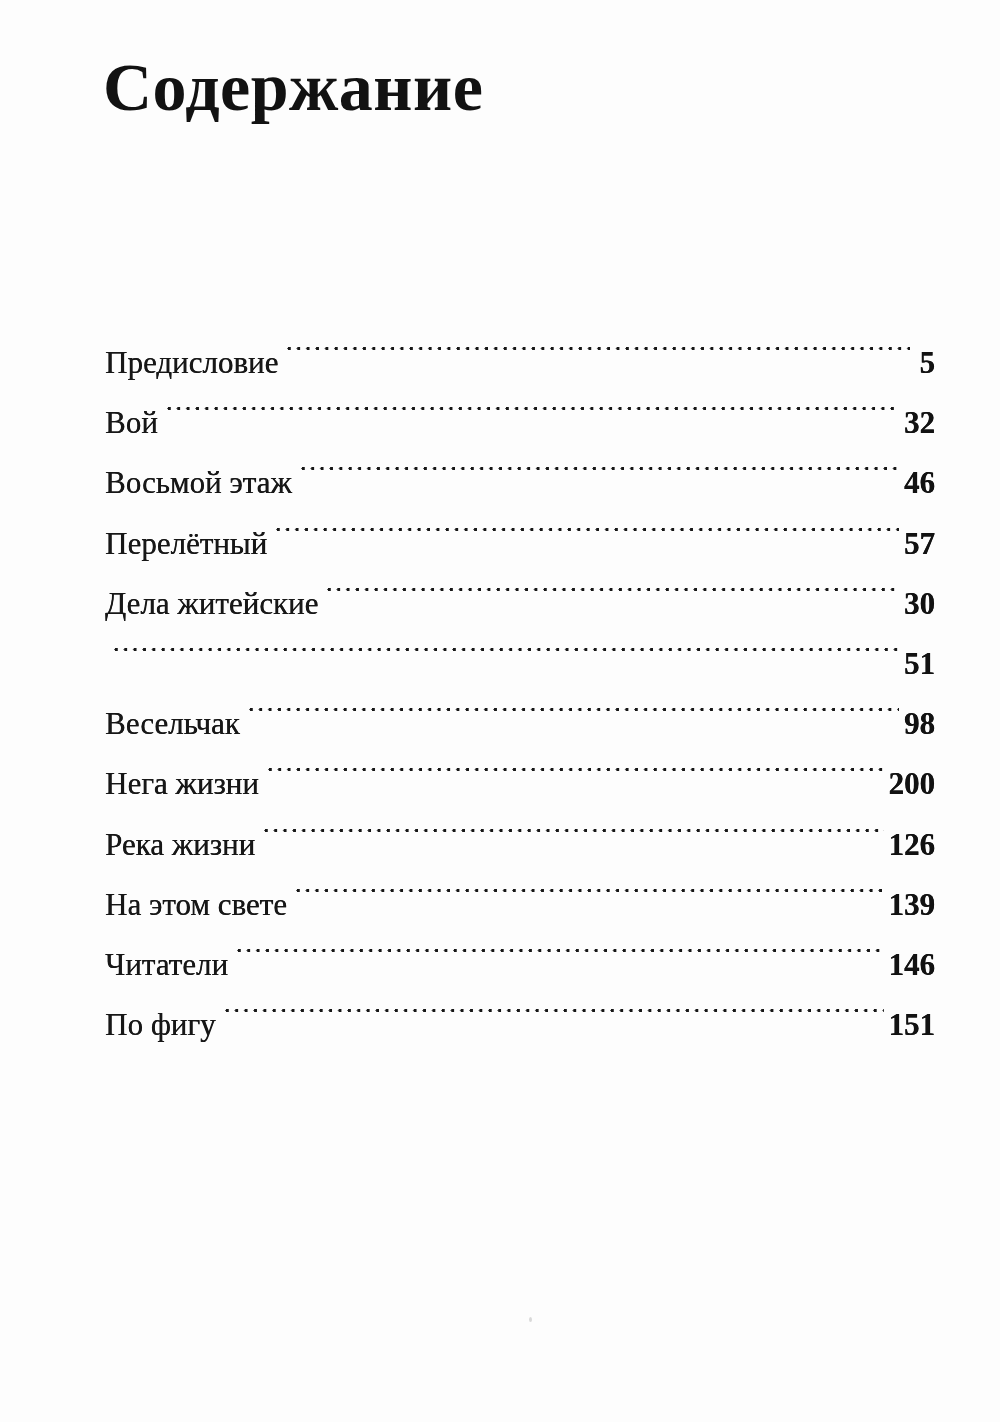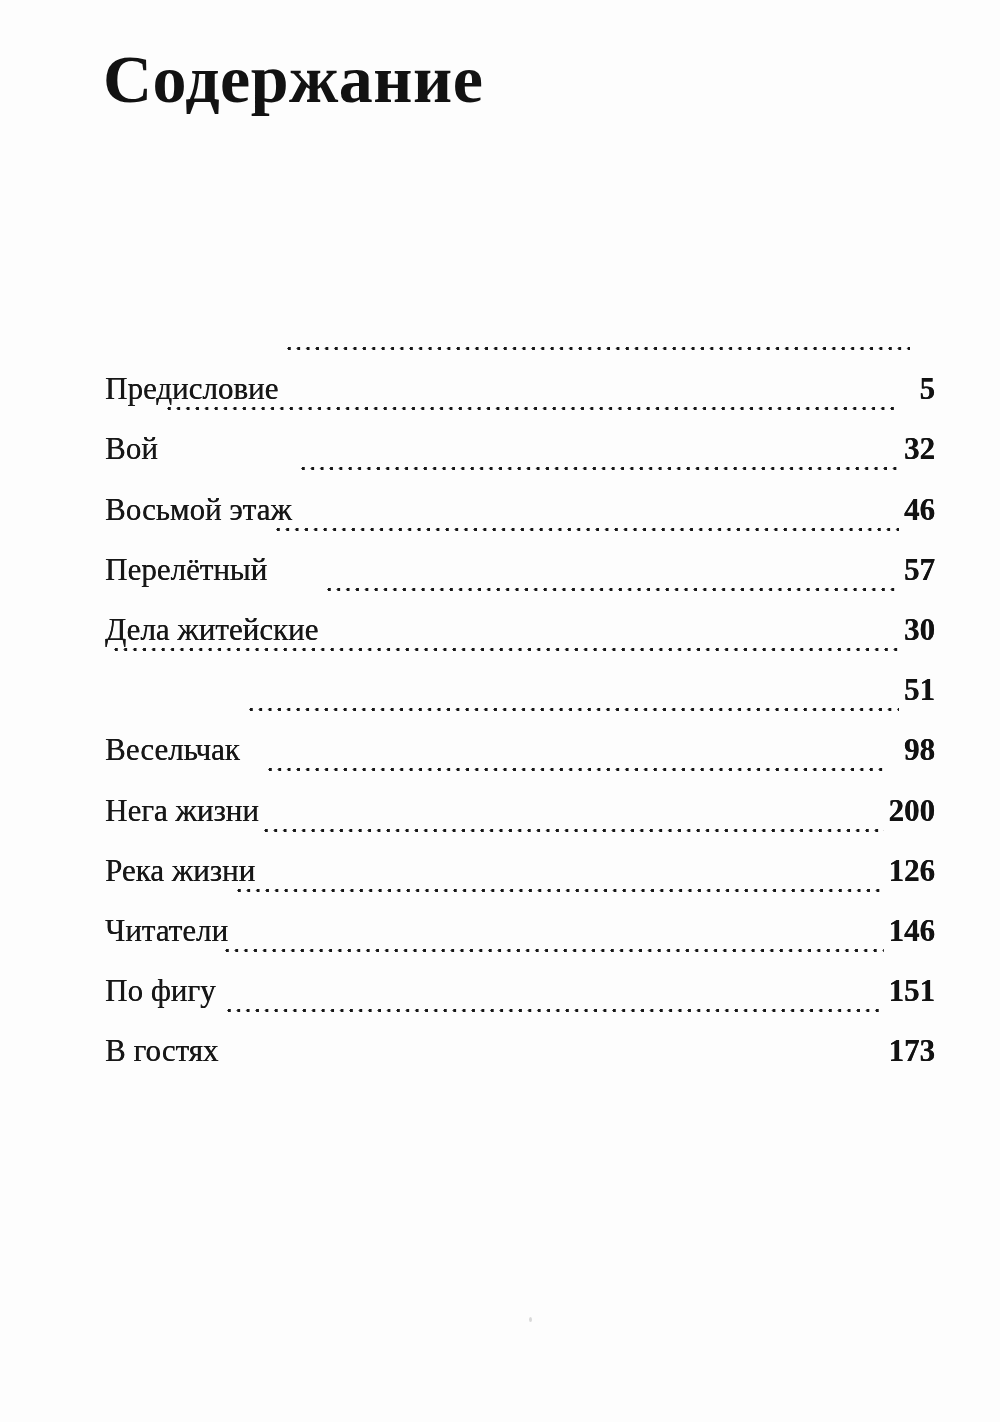--- a/index.html
+++ b/index.html
@@ -14,37 +14,37 @@
     font-family: "Liberation Serif", "DejaVu Serif", serif;
     color: #161616;
     overflow: hidden;
   }
   .page {
     position: absolute;
     inset: 0;
   }
   .page-title {
     position: absolute;
-    top: 40px;
+    top: 48px;
     left: 103px;
     margin: 0;
     font-size: 68px;
     font-weight: bold;
     letter-spacing: 0.5px;
     color: #121212;
   }
   .toc {
     position: absolute;
     top: 346px;
     left: 105px;
     right: 65px;
   }
   .toc-row {
     display: flex;
-    align-items: flex-end;
+    align-items: flex-start;
     height: 60.2px;
     font-size: 31px;
     line-height: 34px;
     white-space: nowrap;
     text-shadow: 0.35px 0 0 currentColor;
   }
   .toc-label {
     flex: 0 0 auto;
     color: #171717;
   }
@@ -130,35 +130,35 @@
     <span class="dot-leader"></span>
     <span class="toc-page">200</span>
   </div>
 
   <div class="toc-row">
     <span class="toc-label">Река жизни</span>
     <span class="dot-leader"></span>
     <span class="toc-page">126</span>
   </div>
 
+  <div class="toc-row">
+    <span class="toc-label">На этом свете</span>
+    <span class="dot-leader"></span>
+    <span class="toc-page">139</span>
+  </div>
 
   <div class="toc-row">
     <span class="toc-label">Читатели</span>
     <span class="dot-leader"></span>
     <span class="toc-page">146</span>
   </div>
 
   <div class="toc-row">
     <span class="toc-label">По фигу</span>
     <span class="dot-leader"></span>
     <span class="toc-page">151</span>
   </div>
 
-  <div class="toc-row">
-    <span class="toc-label">В гостях</span>
-    <span class="dot-leader"></span>
-    <span class="toc-page">173</span>
-  </div>
 
 </div>
 
   <div class="scan-speck"></div>
 </div>
 
 </body></html>

